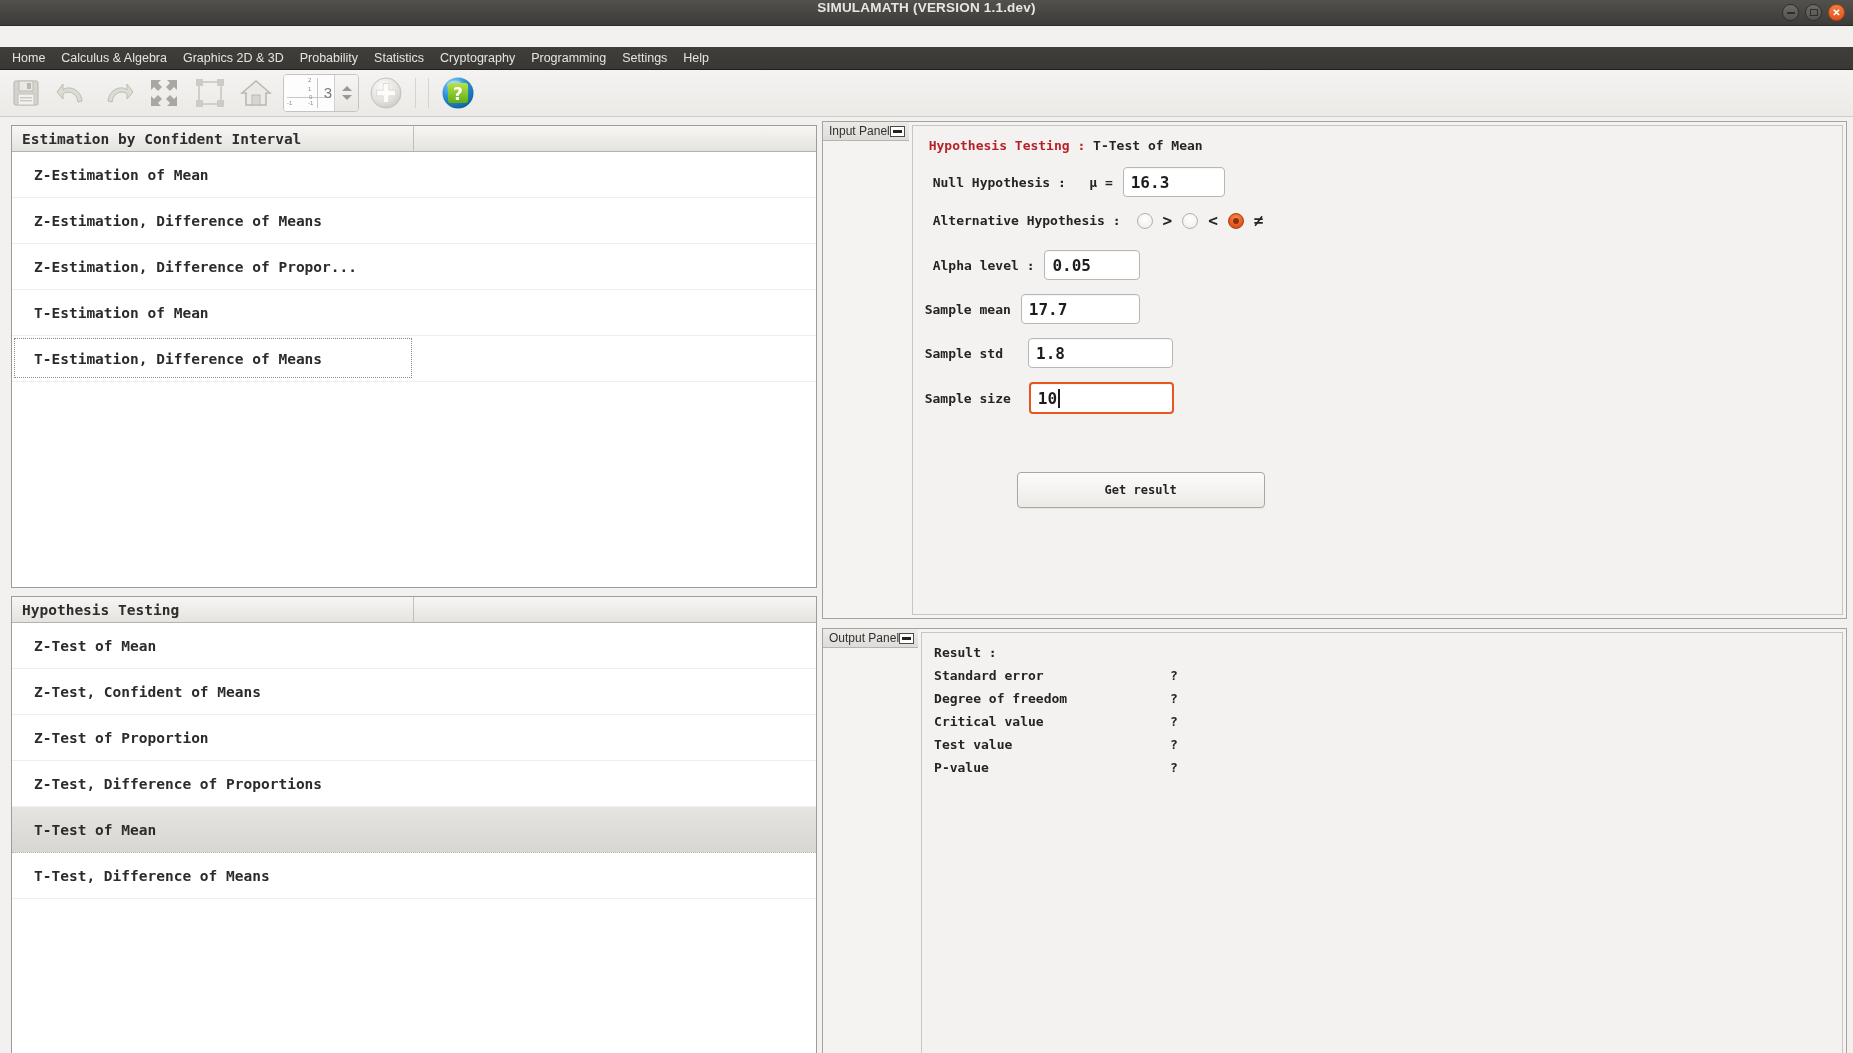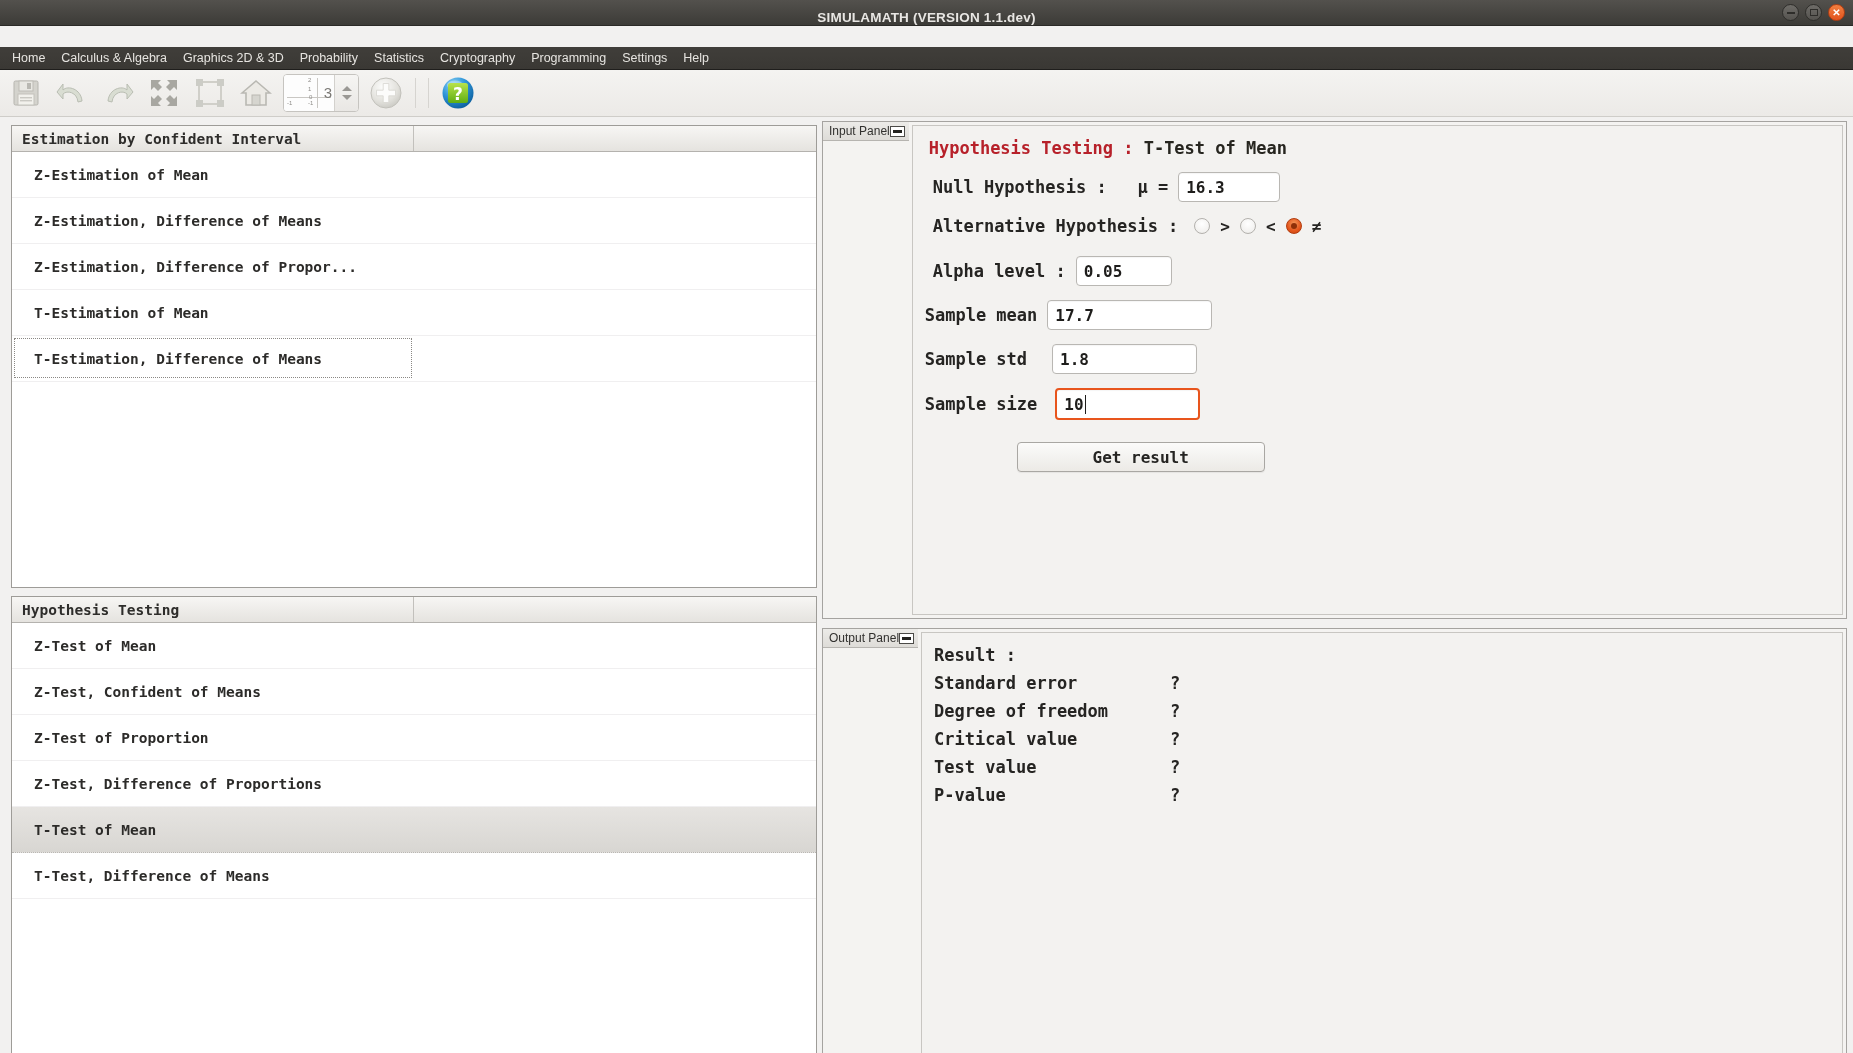--- a/index.html
+++ b/index.html
@@ -11,21 +11,21 @@
     background: #f2f1f0;
     font-family: "Liberation Sans", sans-serif;
   }
 
   
   .titlebar {
     position: relative;
     height: 26px;
     background: linear-gradient(180deg, #53514d 0%, #3c3b37 100%);
     border-bottom: 1px solid #2b2a27;
-    display: flex; align-items: flex-end; justify-content: center;
+    display: flex; align-items: flex-start; justify-content: center;
   }
   .titlebar .title {
     color: #e8e6e3;
     font-size: 13.5px;
     font-weight: bold;
     letter-spacing: 0.2px;
     user-select: none;
   }
   .wincontrols {
     position: absolute; right: 8px; top: 0; bottom: 0;
@@ -208,21 +208,21 @@
     margin: 3px;
   }
 
   .panel-input { height: 498px; }
   .panel-output { margin-top: 9px; flex: 1; }
 
   
   .ip-content { padding: 12px 0 0 12px; position: relative; }
   .mono {
     font-family: "DejaVu Sans Mono", monospace;
-    font-size: 17px; font-weight: bold; color: #252422;
+    font-size: 13px; font-weight: bold; color: #252422;
   }
   .ip-title { margin-left: 0; margin-bottom: 14px; }
   .ip-title .red { color: #b7212a; }
   .ip-title .blk { color: #26251f; }
 
   .ip-row { display: flex; align-items: center; margin-bottom: 14px; }
   .ip-label { white-space: pre; }
 
   .tfield {
     height: 30px;
@@ -250,29 +250,30 @@
     margin: 0 6px;
   }
   .radio.on {
     background: radial-gradient(circle at 50% 35%, #f59a5c 0%, #e4561c 60%, #c94410 100%);
     border-color: #b23c0e;
   }
   .radio.on .dot { width: 6px; height: 6px; border-radius: 50%; background: #8f3008; }
   .radio-op { font-family: "DejaVu Sans Mono", monospace; font-size: 16px; font-weight: bold; color: #252422; margin: 0 4px; }
 
   .btn {
-    height: 30px;
+    height: 36px;
     min-width: 248px;
     border: 1px solid #a9a7a3;
     border-radius: 4px;
     background: linear-gradient(180deg, #fbfbfa 0%, #eceae6 100%);
     display: flex; align-items: center; justify-content: center;
     font-family: "DejaVu Sans Mono", monospace;
-    font-size: 16px; font-weight: bold; color: #252422;
+    font-size: 12px; font-weight: bold; color: #252422;
     box-shadow: 0 1px 1px rgba(0,0,0,0.06);
+    margin-top: 36px;
   }
 
   
   .op-content { padding: 12px 0 0 12px; }
   .op-row { display: flex; align-items: center; margin-bottom: 8px; }
   .op-key { width: 236px; white-space: pre; }
   .op-val { }
 </style>
 </head>
 <body>
@@ -511,21 +512,21 @@
 
           <div class="ip-row" style="padding-left:8px;">
             <span class="mono ip-label">Alpha level :</span>
             <span class="tfield" style="width:96px; margin-left:10px;">
               <span>0.05</span>
             </span>
           </div>
 
           <div class="ip-row">
             <span class="mono ip-label">Sample mean</span>
-            <span class="tfield" style="width:165px; margin-left:10px;text-align:center;">
+            <span class="tfield" style="width:119px; margin-left:10px;text-align:center;">
               <span>17.7</span>
             </span>
           </div>
 
           <div class="ip-row">
             <span class="mono ip-label">Sample std</span>
             <span class="tfield" style="width:145px; margin-left:25px;">
               <span>1.8</span>
             </span>
           </div>

